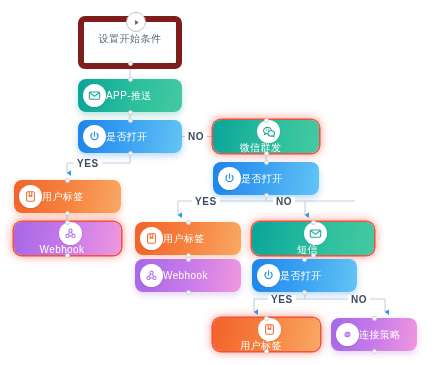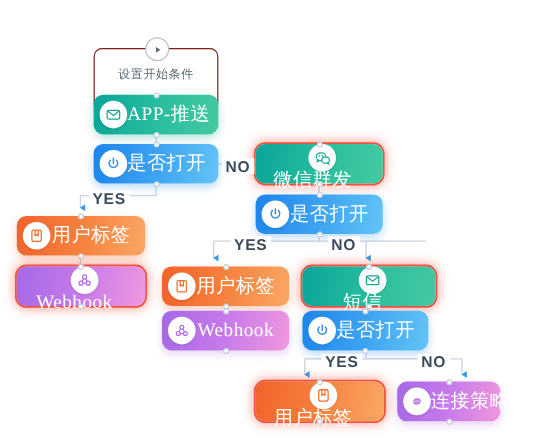--- a/index.html
+++ b/index.html
@@ -14,27 +14,26 @@
     background:#ffffff;
     overflow:hidden;
   }
   #edges{position:absolute;left:0;top:0;width:446px;height:365px;pointer-events:none;}
 
   
   .start-card{
     position:absolute;
     box-sizing:border-box;
     background:#ffffff;
-    border:1px solid #7f1d1d;
+    border:6px solid #7f1d1d;
     border-radius:7px;
     display:flex;
     flex-direction:column;
     align-items:center;
     justify-content:center;
-    margin-top:24px;
   }
   .start-play{
     position:absolute;
     width:20px;height:20px;
     border-radius:50%;
     background:#ffffff;
     border:1px solid #b9c0c9;
     display:flex;align-items:center;justify-content:center;
     box-sizing:border-box;
   }
@@ -73,28 +72,27 @@
     border-radius:50%;
     background:#ffffff;
     margin-left:5px;
     flex:0 0 auto;
     display:flex;align-items:center;justify-content:center;
     box-shadow:0 1px 2px rgba(0,0,0,.10);
   }
   .node .node-icon svg{display:block;}
   .node .node-label{
     flex:1 1 auto;
-    text-align:center;
+    text-align:left;
     padding-right:11px;
-    font-size:16px;
+    font-size:10px;
     color:#ffffff;
     letter-spacing:.4px;
     line-height:1;
     white-space:nowrap;
-    font-family:Liberation Serif, serif;
   }
 
   
   .g-teal  {background:linear-gradient(100deg,#0aa59a 0%,#2bbf9e 55%,#45c9a1 100%);
             box-shadow:0 3px 7px rgba(26,170,150,.32);}
   .g-blue  {background:linear-gradient(100deg,#1d84ec 0%,#40a6f2 55%,#63c4f5 100%);
             box-shadow:0 3px 7px rgba(40,140,235,.32);}
   .g-orange{background:linear-gradient(100deg,#f2622a 0%,#f6833f 52%,#f9a865 100%);
             box-shadow:0 3px 7px rgba(240,110,50,.32);}
   .g-purple{background:linear-gradient(100deg,#a568e6 0%,#c77aea 50%,#f097de 100%);
@@ -116,21 +114,21 @@
     box-sizing:border-box;
     top:-2.5px;
     left:50%;
     margin-left:-2.5px;
   }
   .port.bottom{top:auto;bottom:-2.5px;}
 
   
   .edge-label{
     position:absolute;
-    font-size:13px;
+    font-size:10px;
     font-weight:bold;
     color:#3d4c5c;
     letter-spacing:.6px;
     line-height:1;
     background:#ffffff;
     padding:0 3px;
     white-space:nowrap;
   }
 </style>
 </head>
@@ -275,21 +273,21 @@
             <circle cx="8" cy="4.6" r="2.0" fill="none" stroke="#b46ce8" stroke-width="1.25"></circle>
             <circle cx="4.3" cy="11.0" r="2.0" fill="none" stroke="#b46ce8" stroke-width="1.25"></circle>
             <circle cx="11.7" cy="11.0" r="2.0" fill="none" stroke="#b46ce8" stroke-width="1.25"></circle>
             <path d="M6.9 6.4 L5.3 9.2 M9.1 6.4 L10.7 9.2 M6.3 11.0 L9.7 11.0" stroke="#b46ce8" stroke-width="1.25" stroke-linecap="round" fill="none"></path>
           </svg>
         </span>
         <span class="node-label">Webhook</span>
         <span class="port"></span>
         <span class="port bottom"></span>
       </div>
-      <div class="node g-teal sel" style="left: 252px; top: 222px; width: 111px;">
+      <div class="node g-teal sel" style="left: 252px; top: 222px; width: 122px;">
         <span class="node-icon">
           <svg width="13" height="13" viewBox="0 0 16 16">
             <rect x="1.6" y="3.6" width="12.8" height="9" rx="1.6" fill="none" stroke="#1aa893" stroke-width="1.3"></rect>
             <path d="M2.4 4.6 L8 9 L13.6 4.6" fill="none" stroke="#1aa893" stroke-width="1.3" stroke-linecap="round" stroke-linejoin="round"></path>
           </svg>
         </span>
         <span class="node-label">短信</span>
         <span class="port"></span>
         <span class="port bottom"></span>
       </div>

